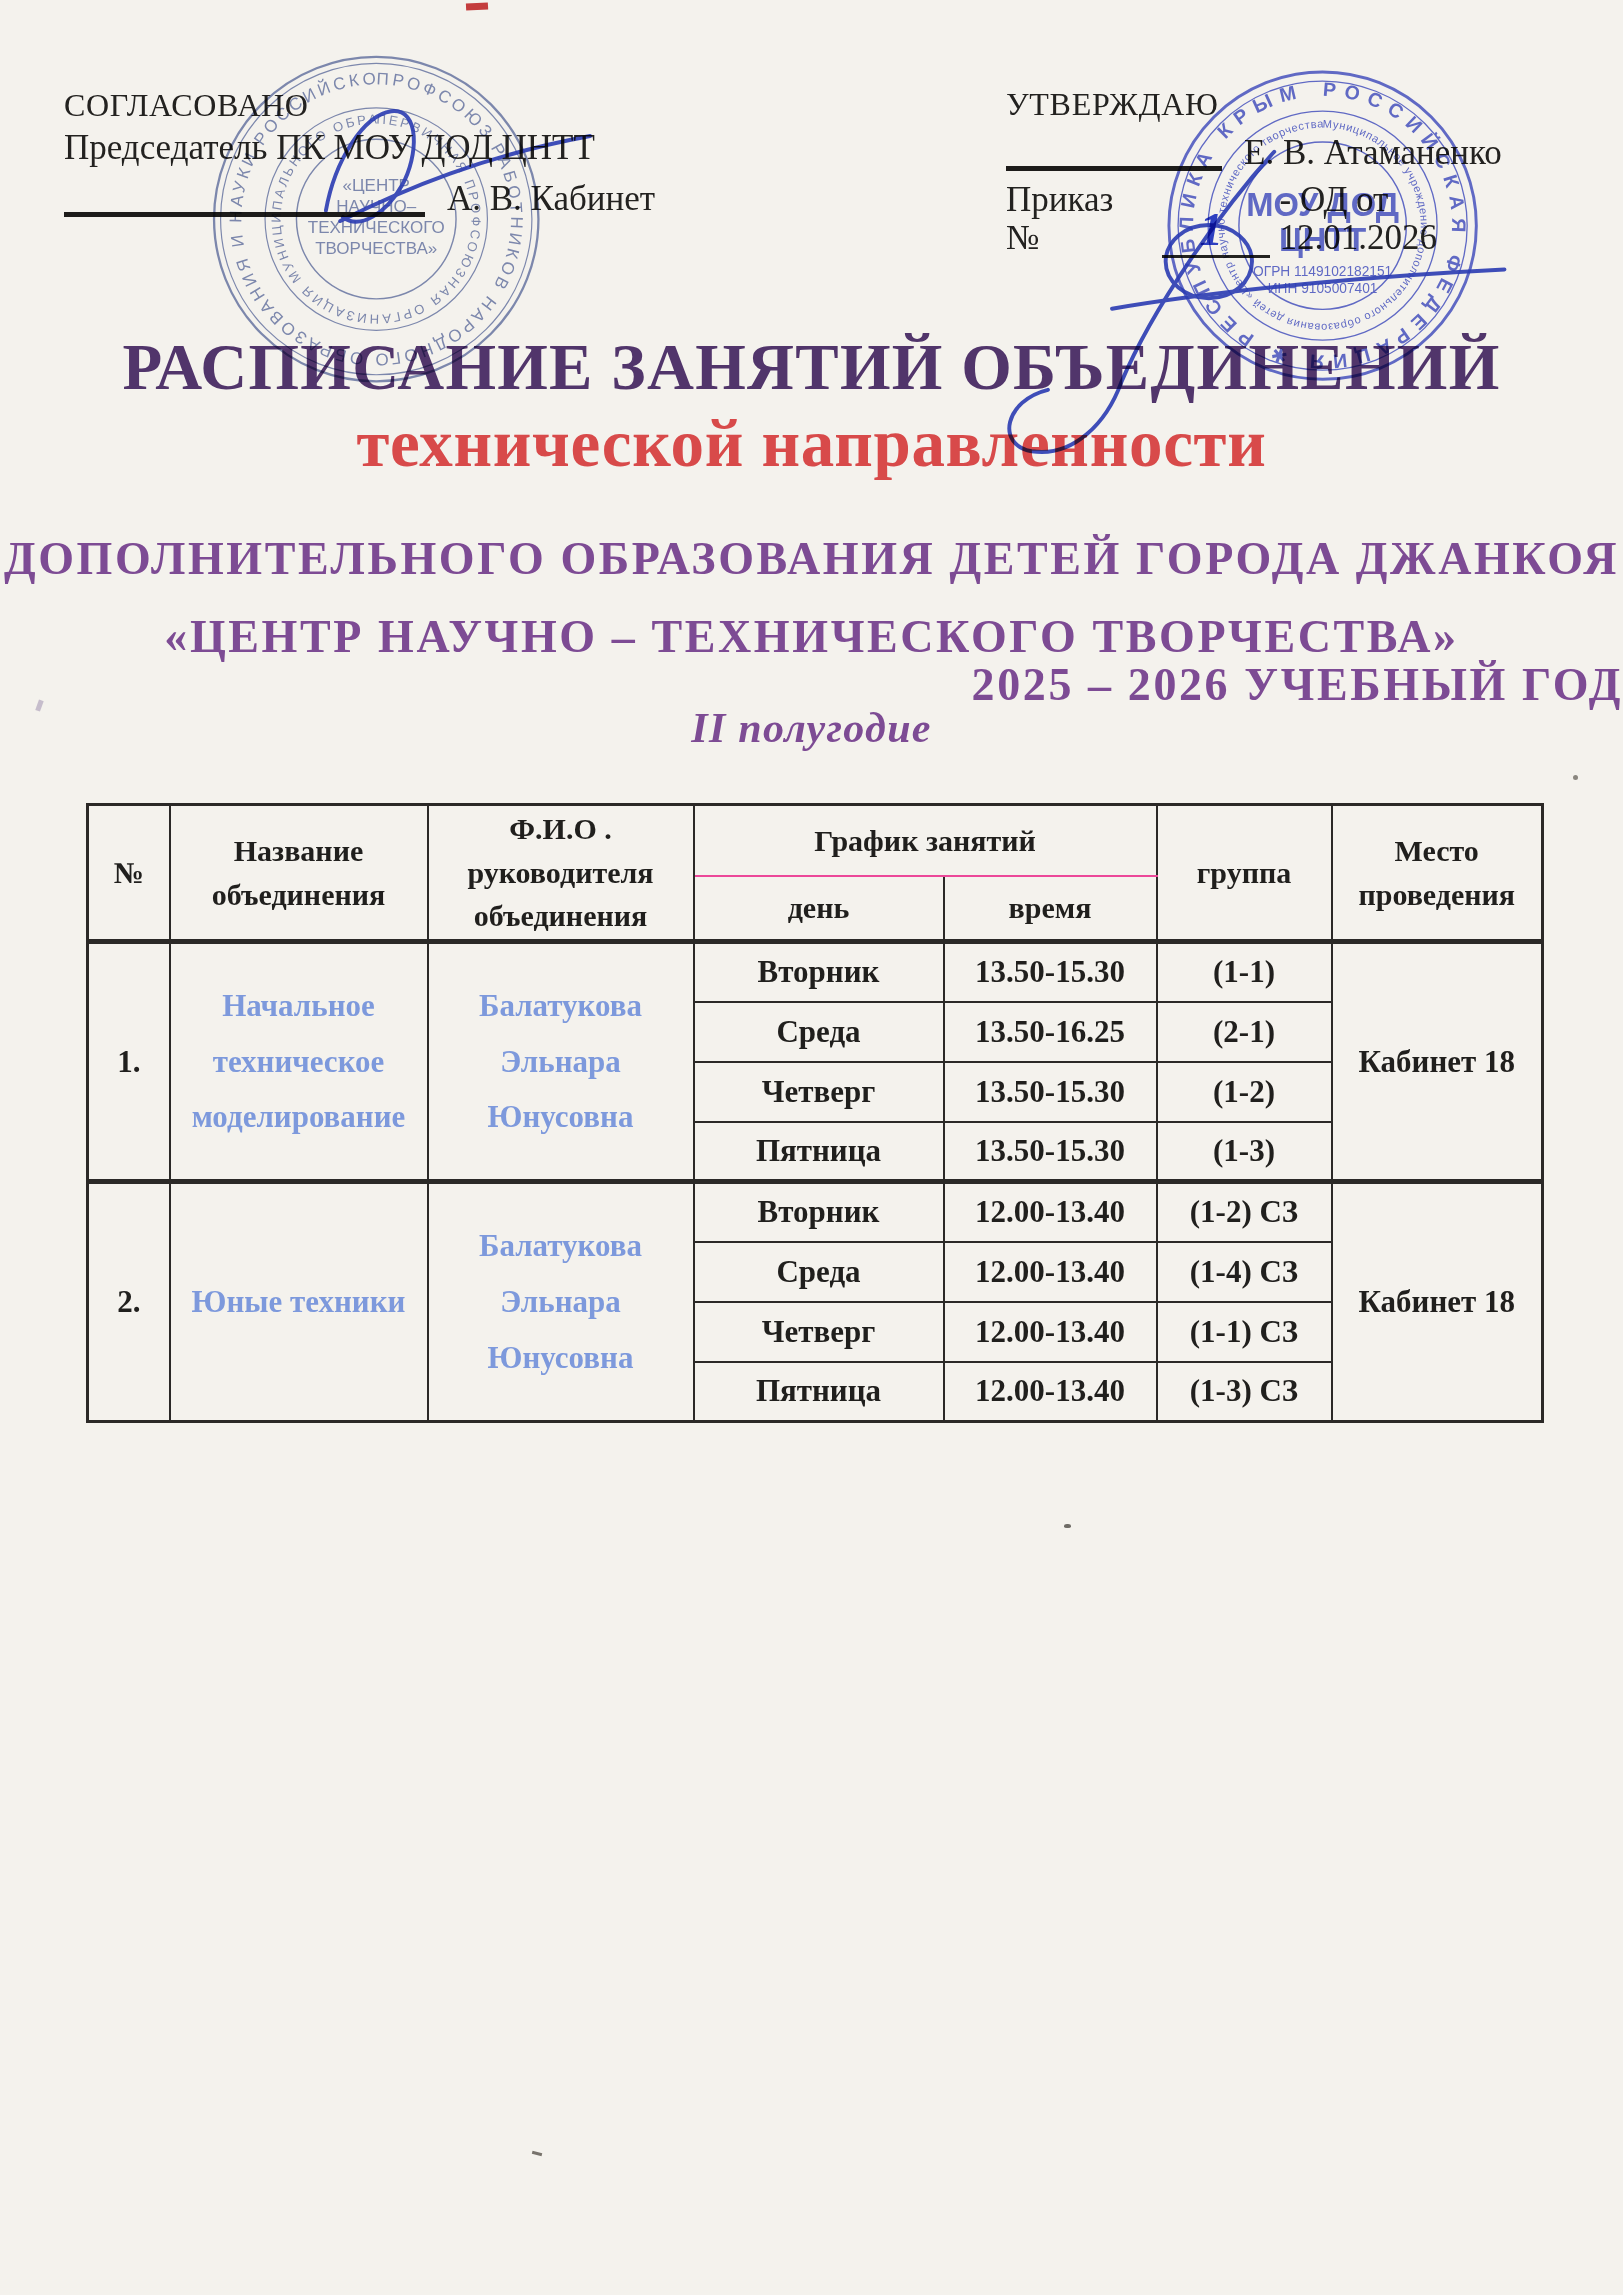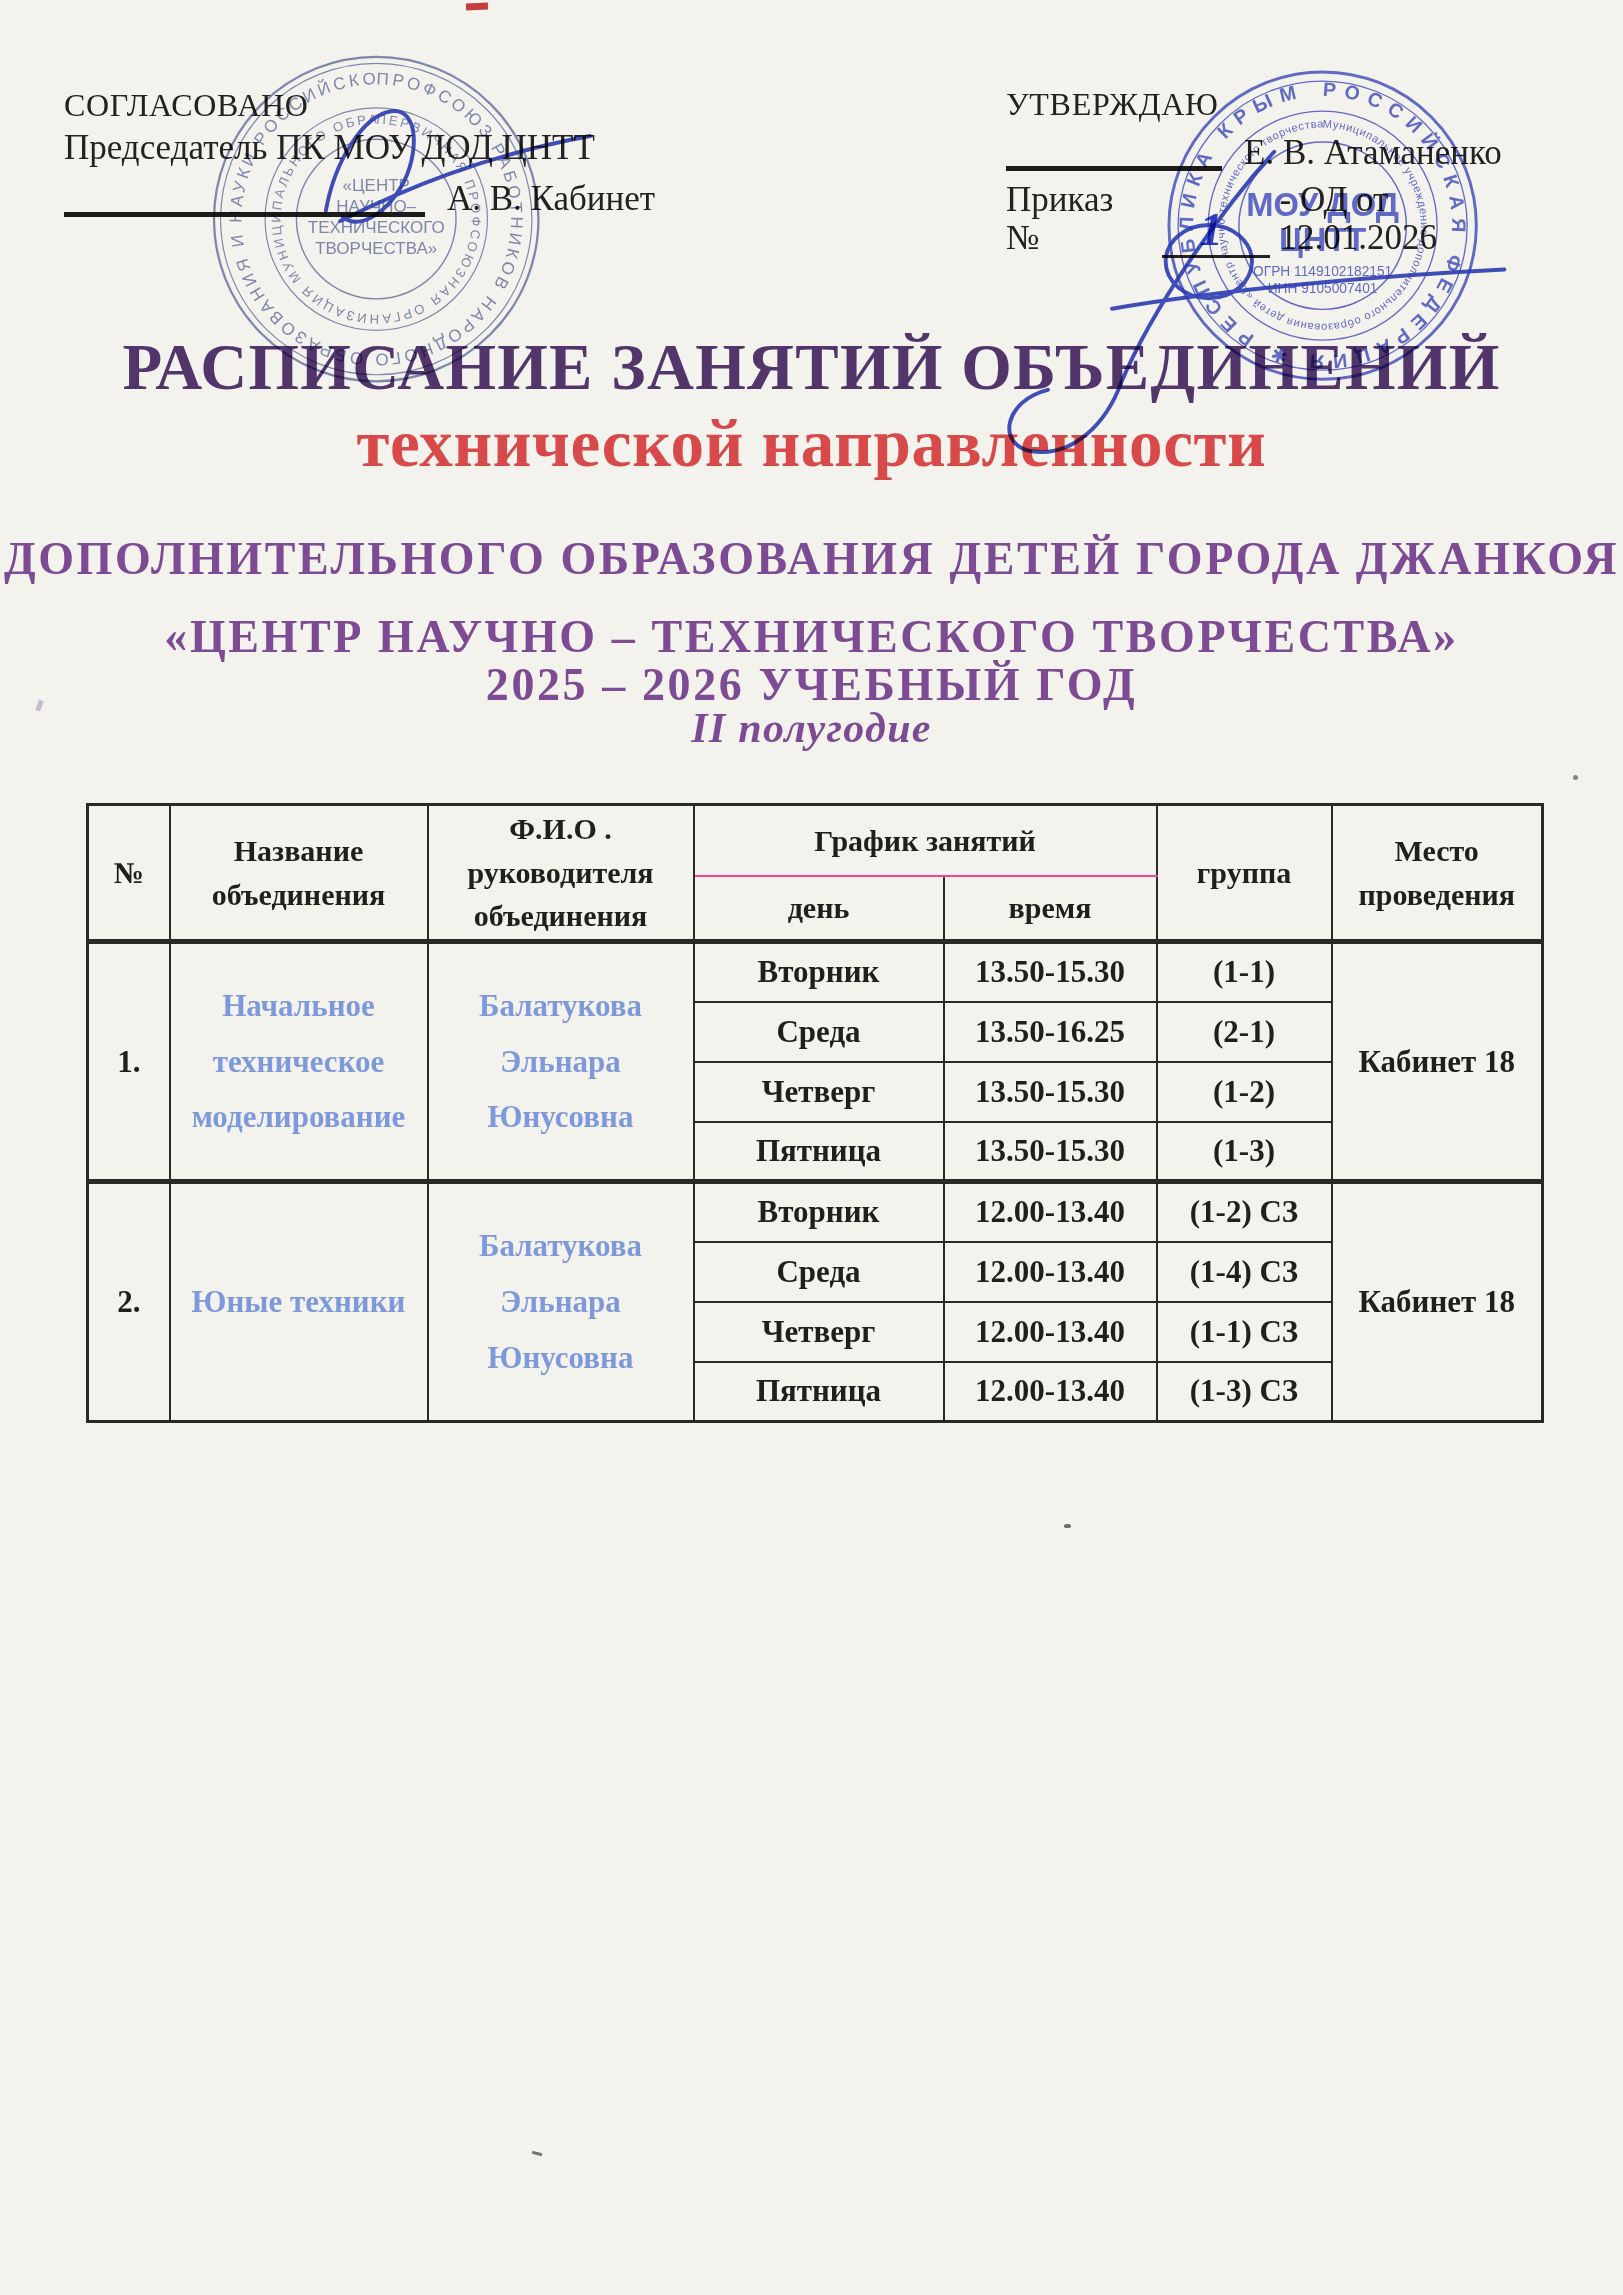--- a/index.html
+++ b/index.html
@@ -22,21 +22,21 @@
   .hand-one{position:absolute;left:38px;top:-18.3px;color:#2d3fc0;font-size:47px;font-style:italic;font-weight:bold;line-height:1;}
 
   
   .cline{position:absolute;left:0;width:100%;text-align:center;line-height:1;font-weight:bold;}
   .title-main{top:335px;font-size:65px;color:#51356b;letter-spacing:1.3px;}
   .title-accent{top:410px;font-size:67px;color:#d84a4a;letter-spacing:0.7px;}
   .sub{color:#7d4b94;font-size:46px;letter-spacing:2.6px;}
   .sub-1{top:515px;}
   .sub-2{top:536px;}
   .sub-3{top:614px;}
-  .sub-4{top:662px;}
+  .sub-4{top:662px;text-align:right;}
   .sub-5{top:707px;font-size:42px;font-style:italic;letter-spacing:1.3px;}
 
   
   .sched-table{position:absolute;left:86px;top:803px;width:1454px;border-collapse:collapse;table-layout:fixed;background:transparent;}
   .sched-table th,.sched-table td{border:2px solid #2b2927;text-align:center;vertical-align:middle;padding:1.3px 3.9px;color:#201f1d;overflow:hidden;}
   .sched-table{border:3.9px solid #2b2927;}
   .sched-table thead th{font-size:30px;font-weight:bold;line-height:1.45;border-bottom:5.9px solid #2b2927;}
   .sched-table thead th.sched{border-bottom:2px solid #ec4899;}
   .sched-table thead tr:nth-child(1){height:59px;}
   .sched-table thead tr:nth-child(2){height:54px;}

